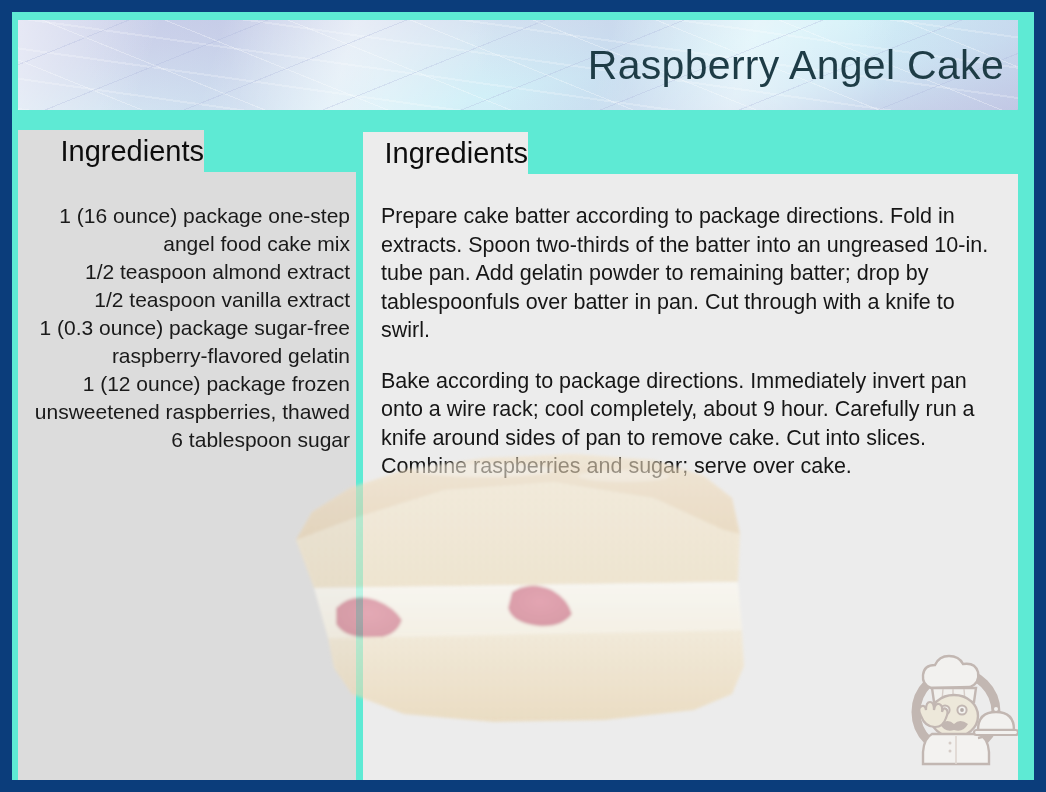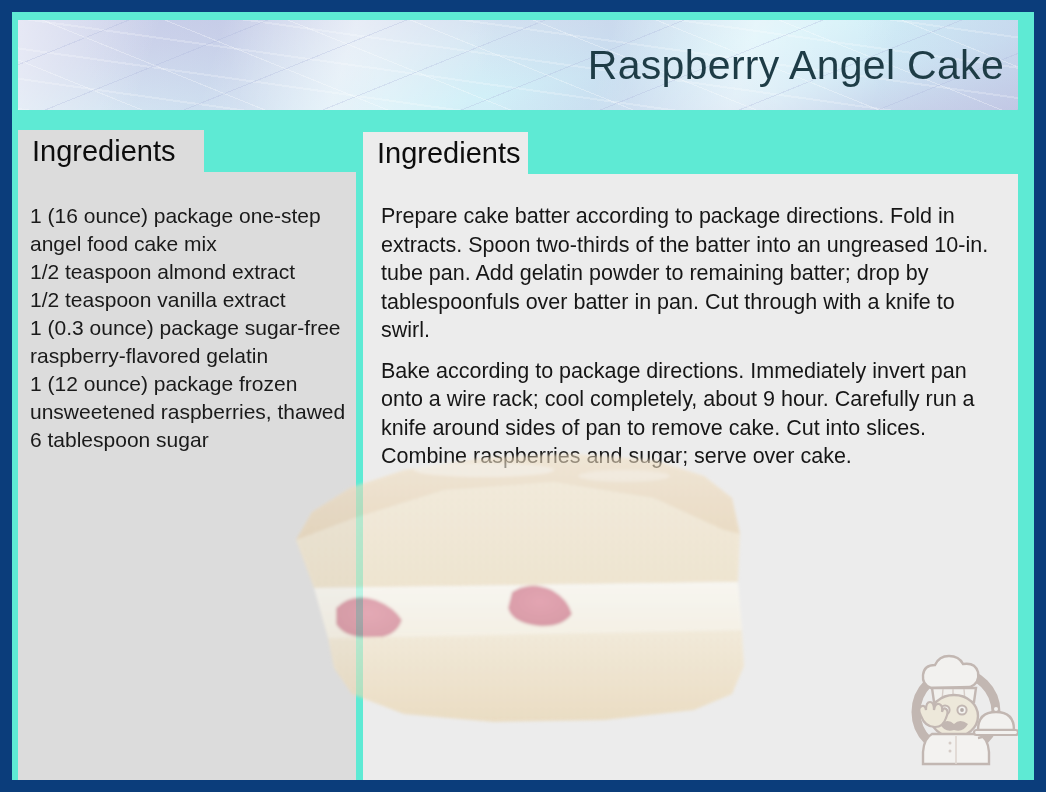--- a/index.html
+++ b/index.html
@@ -66,20 +66,21 @@
   .section-tab {
     position: absolute;
     height: 42px;
     display: flex;
     align-items: center;
     padding-left: 14px;
     font-size: 29px;
     font-weight: 400;
     color: #0d0d0d;
     z-index: 4;
+    justify-content: flex-end;
   }
   #tab-ingredients {
     left: 6px;
     top: 118px;
     width: 186px;
     background: #dcdcdc;
   }
   #tab-directions {
     left: 351px;
     top: 120px;
@@ -110,33 +111,33 @@
   #ingredients-list {
     position: absolute;
     left: 12px;
     top: 30px;
     right: 6px;
     font-size: 21px;
     line-height: 28px;
     color: #1a1a1a;
     z-index: 6;
   }
-  .ingredient-line { white-space: normal; }
+  .ingredient-line { white-space: normal; text-align: right; }
 
   #directions-body {
     position: absolute;
     left: 18px;
     top: 28px;
     right: 14px;
     font-size: 21.5px;
     line-height: 28.5px;
     color: #161616;
     z-index: 6;
   }
-  .direction-step { margin-bottom: 12px; }
+  .direction-step { margin-bottom: 22px; }
   .direction-step:last-child { margin-bottom: 0; }
 
   
   #cake-photo {
     position: absolute;
     left: 242px;
     top: 430px;
     width: 512px;
     height: 290px;
     z-index: 3;

